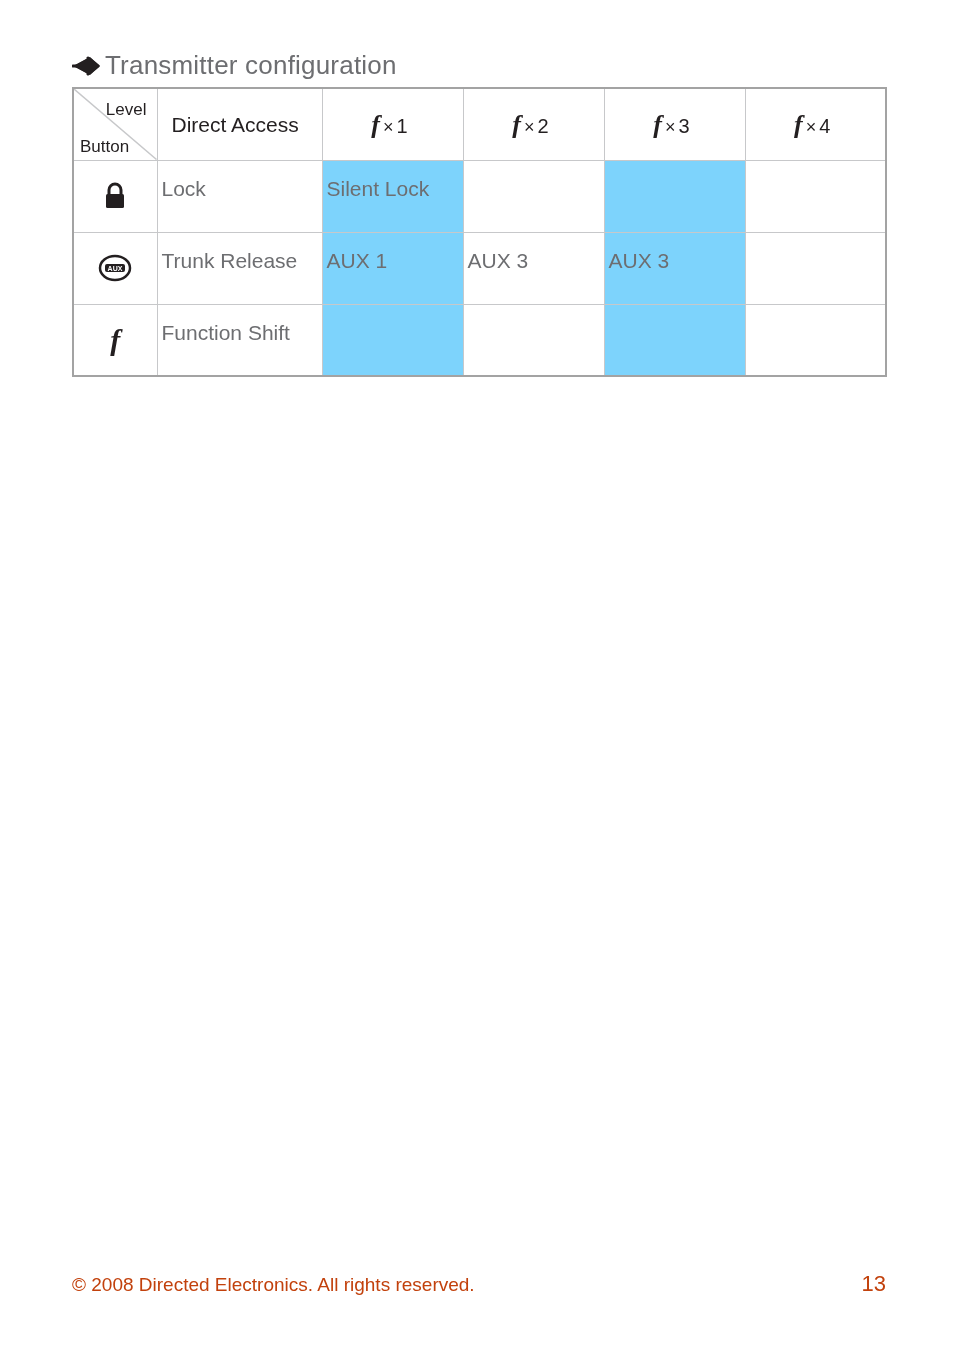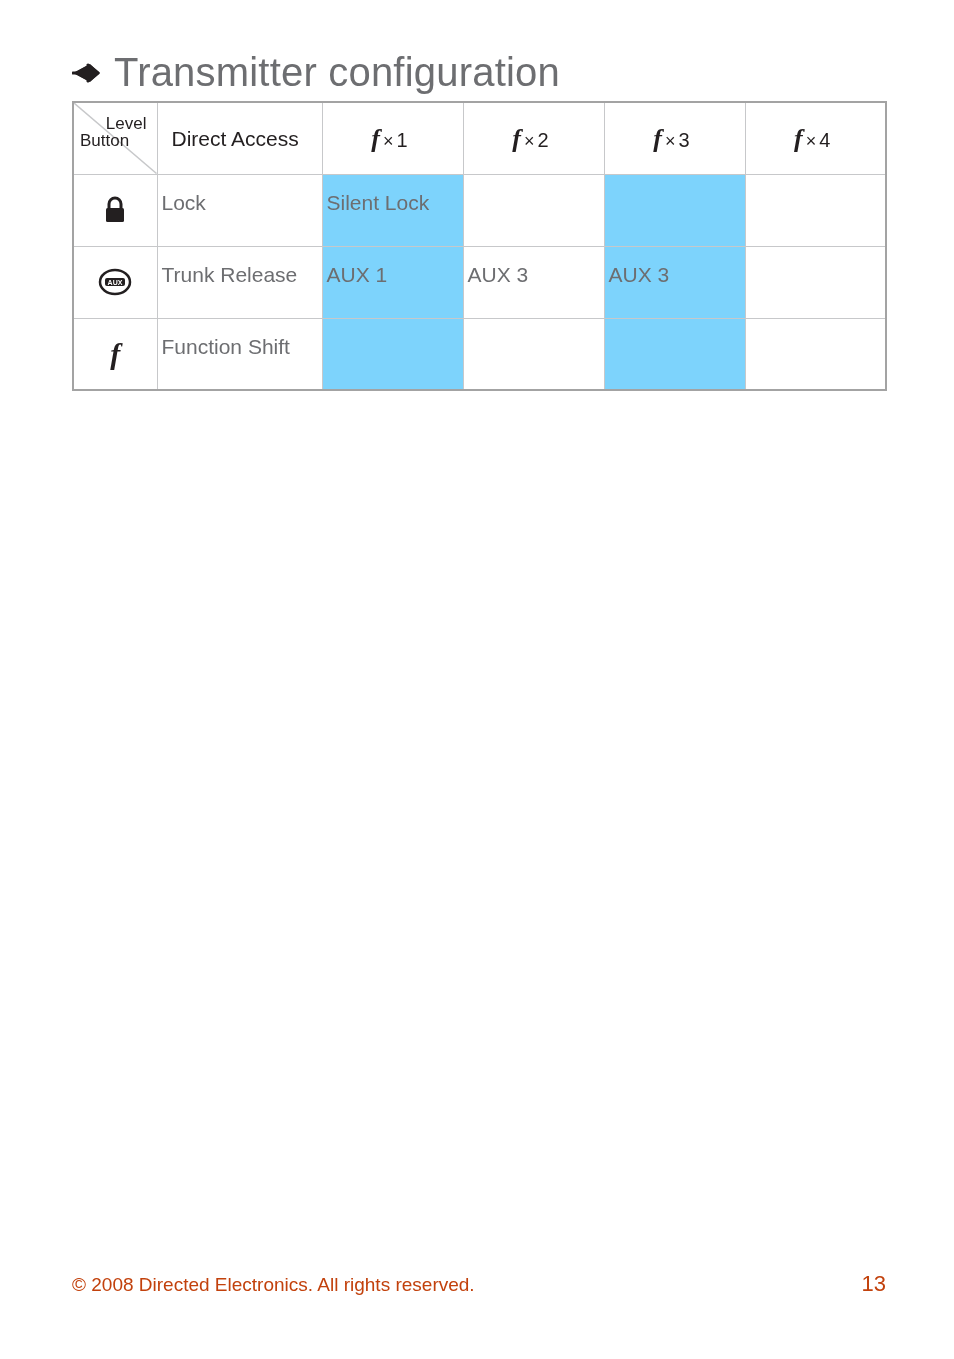--- a/index.html
+++ b/index.html
@@ -15,22 +15,22 @@
   }
   .page {
     position: relative;
     width: 954px;
     height: 1359px;
     padding: 50px 68px 50px 72px;
   }
   .heading {
     display: flex;
     align-items: center;
-    gap: 12px;
-    font-size: 40px;
+    gap: 3px;
+    font-size: 26px;
     font-weight: 300;
     color: #6d6e71;
     margin: 0 0 6px 0;
     letter-spacing: 0.2px;
   }
   .heading svg { flex: 0 0 auto; }
   .tbl {
     width: 100%;
     border-collapse: collapse;
     table-layout: fixed;
@@ -71,21 +71,21 @@
     top: 0; left: 0;
     width: 100%; height: 100%;
   }
   .diag-label {
     position: absolute;
     font-size: 17px;
     color: #231f20;
     font-weight: 400;
   }
   .diag-label.top { top: 8px; right: 10px; }
-  .diag-label.bot { bottom: 20px; left: 6px; }
+  .diag-label.bot { bottom: 0; left: 6px; }
   .fx {
     display: inline-flex;
     align-items: baseline;
     justify-content: center;
     gap: 3px;
     font-size: 22px;
     color: #231f20;
   }
   .fx .f-glyph {
     font-family: "Brush Script MT", "Segoe Script", cursive;

